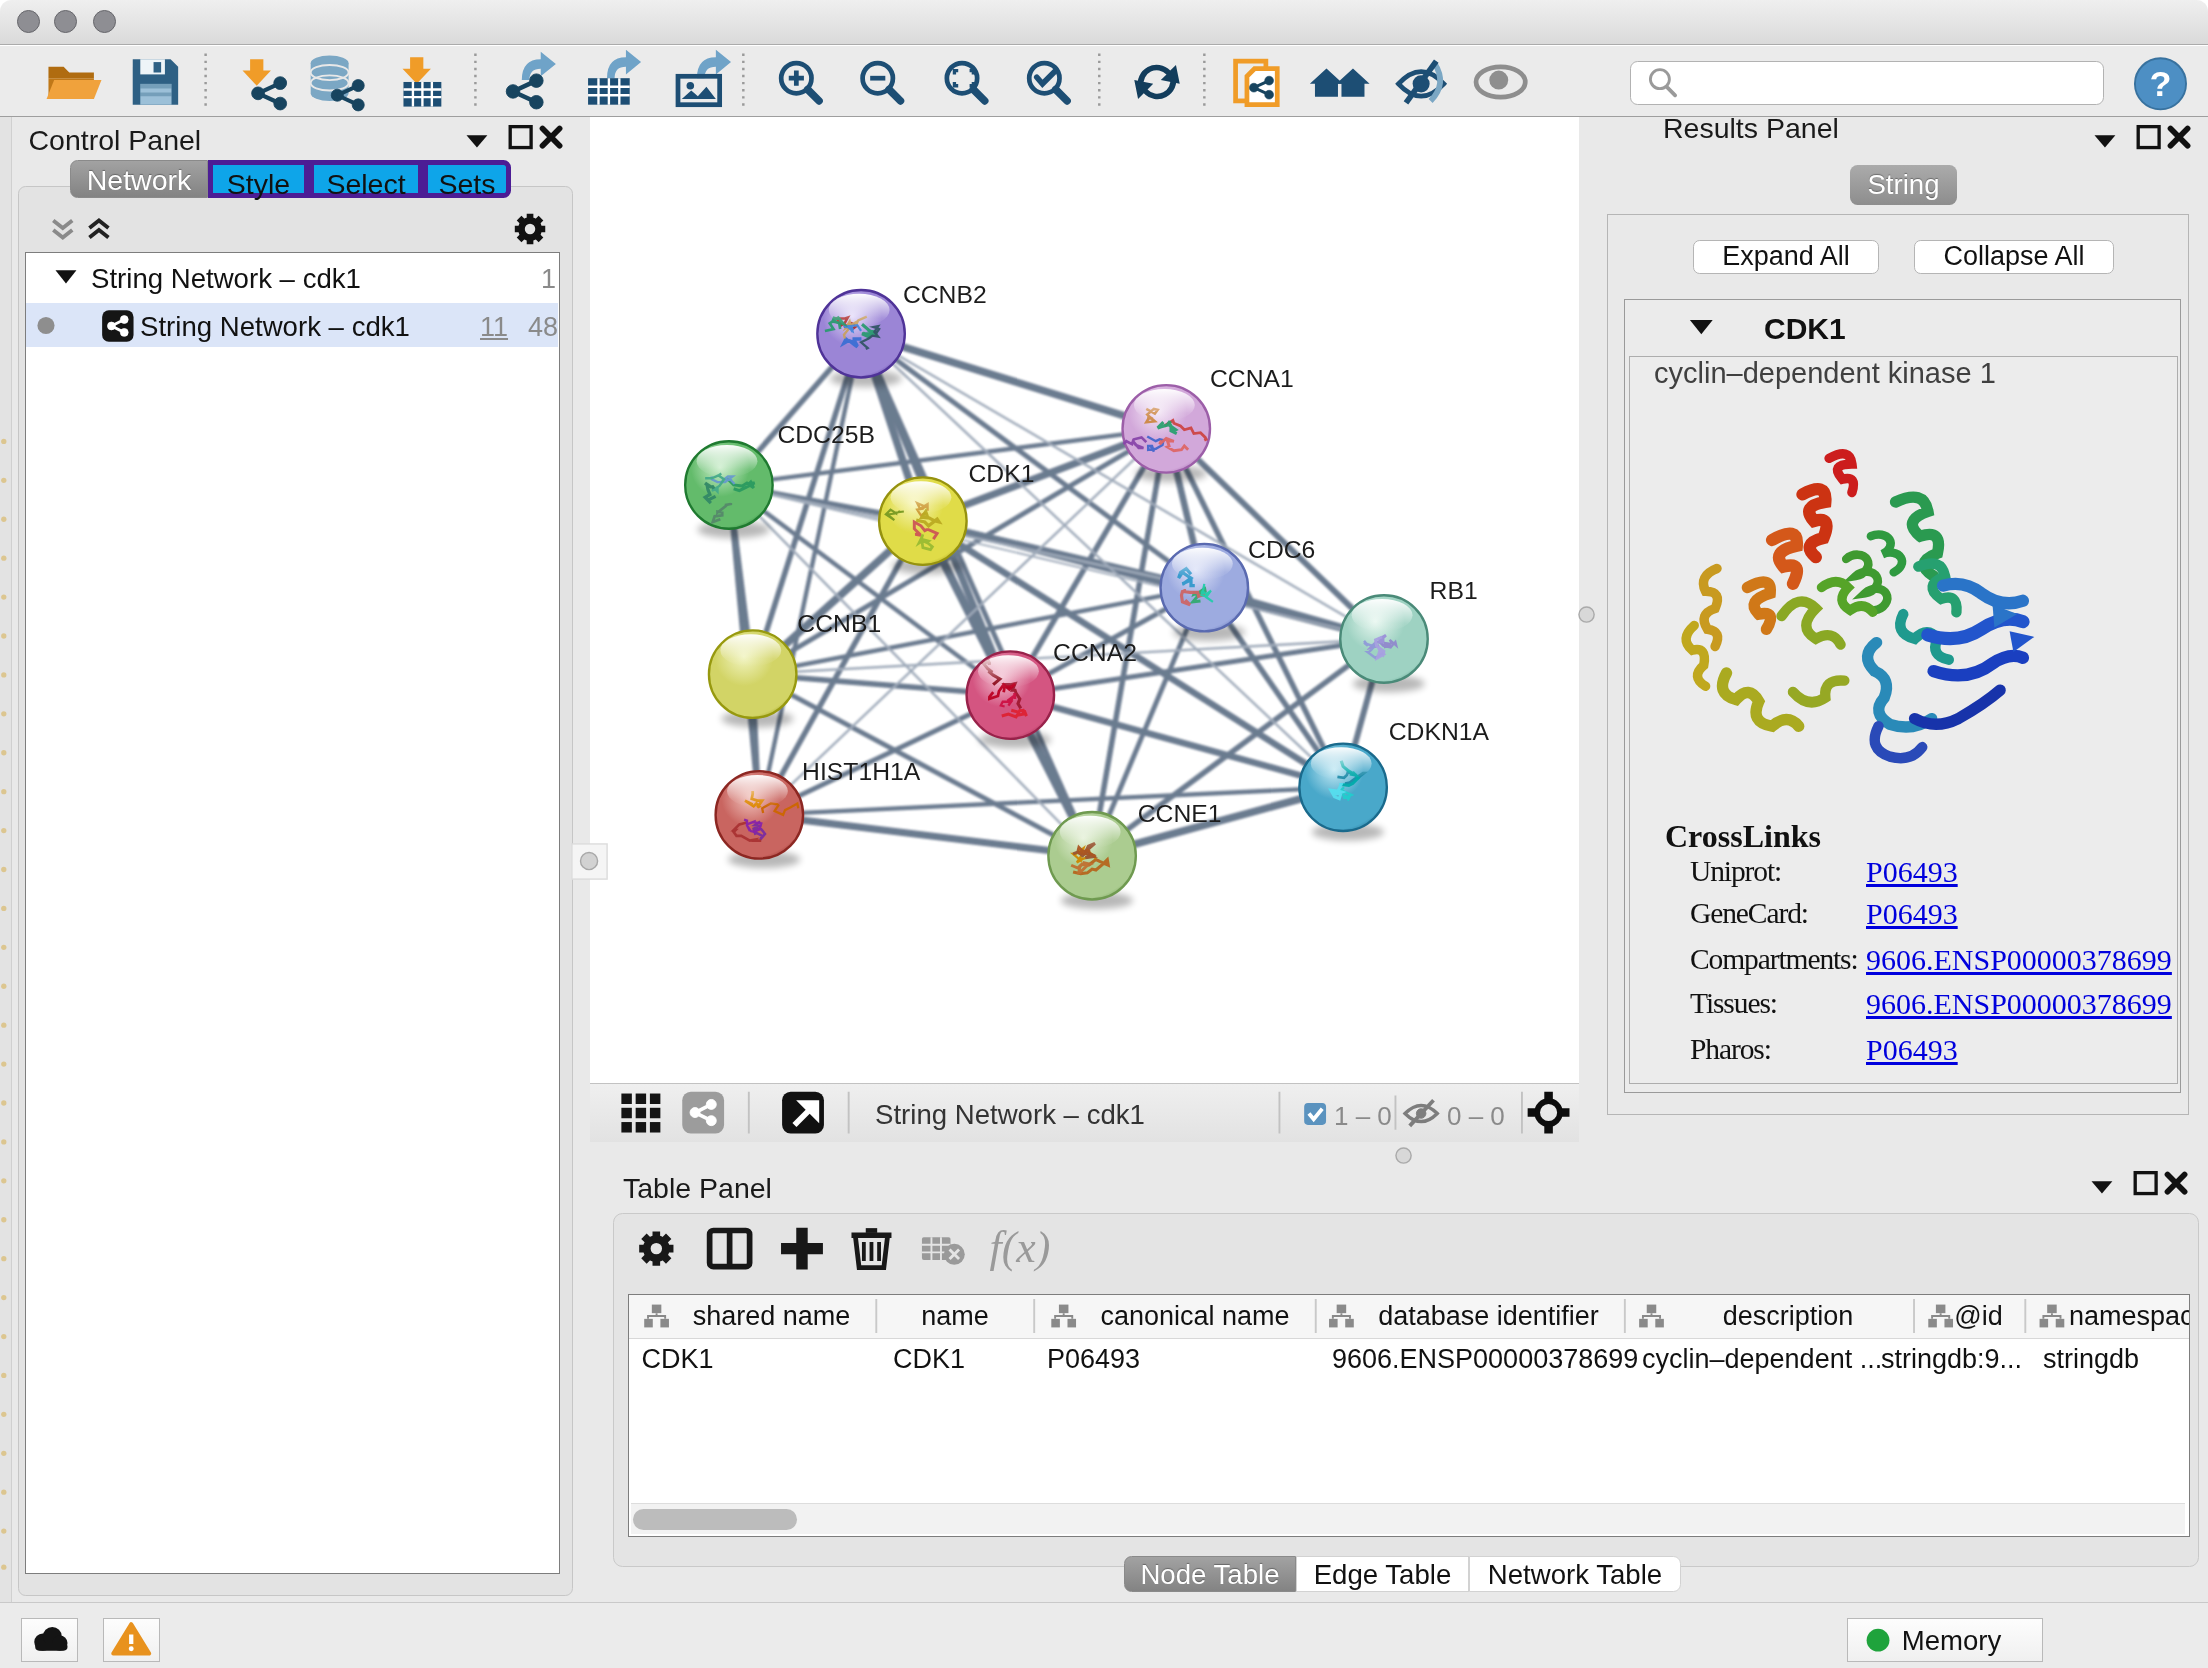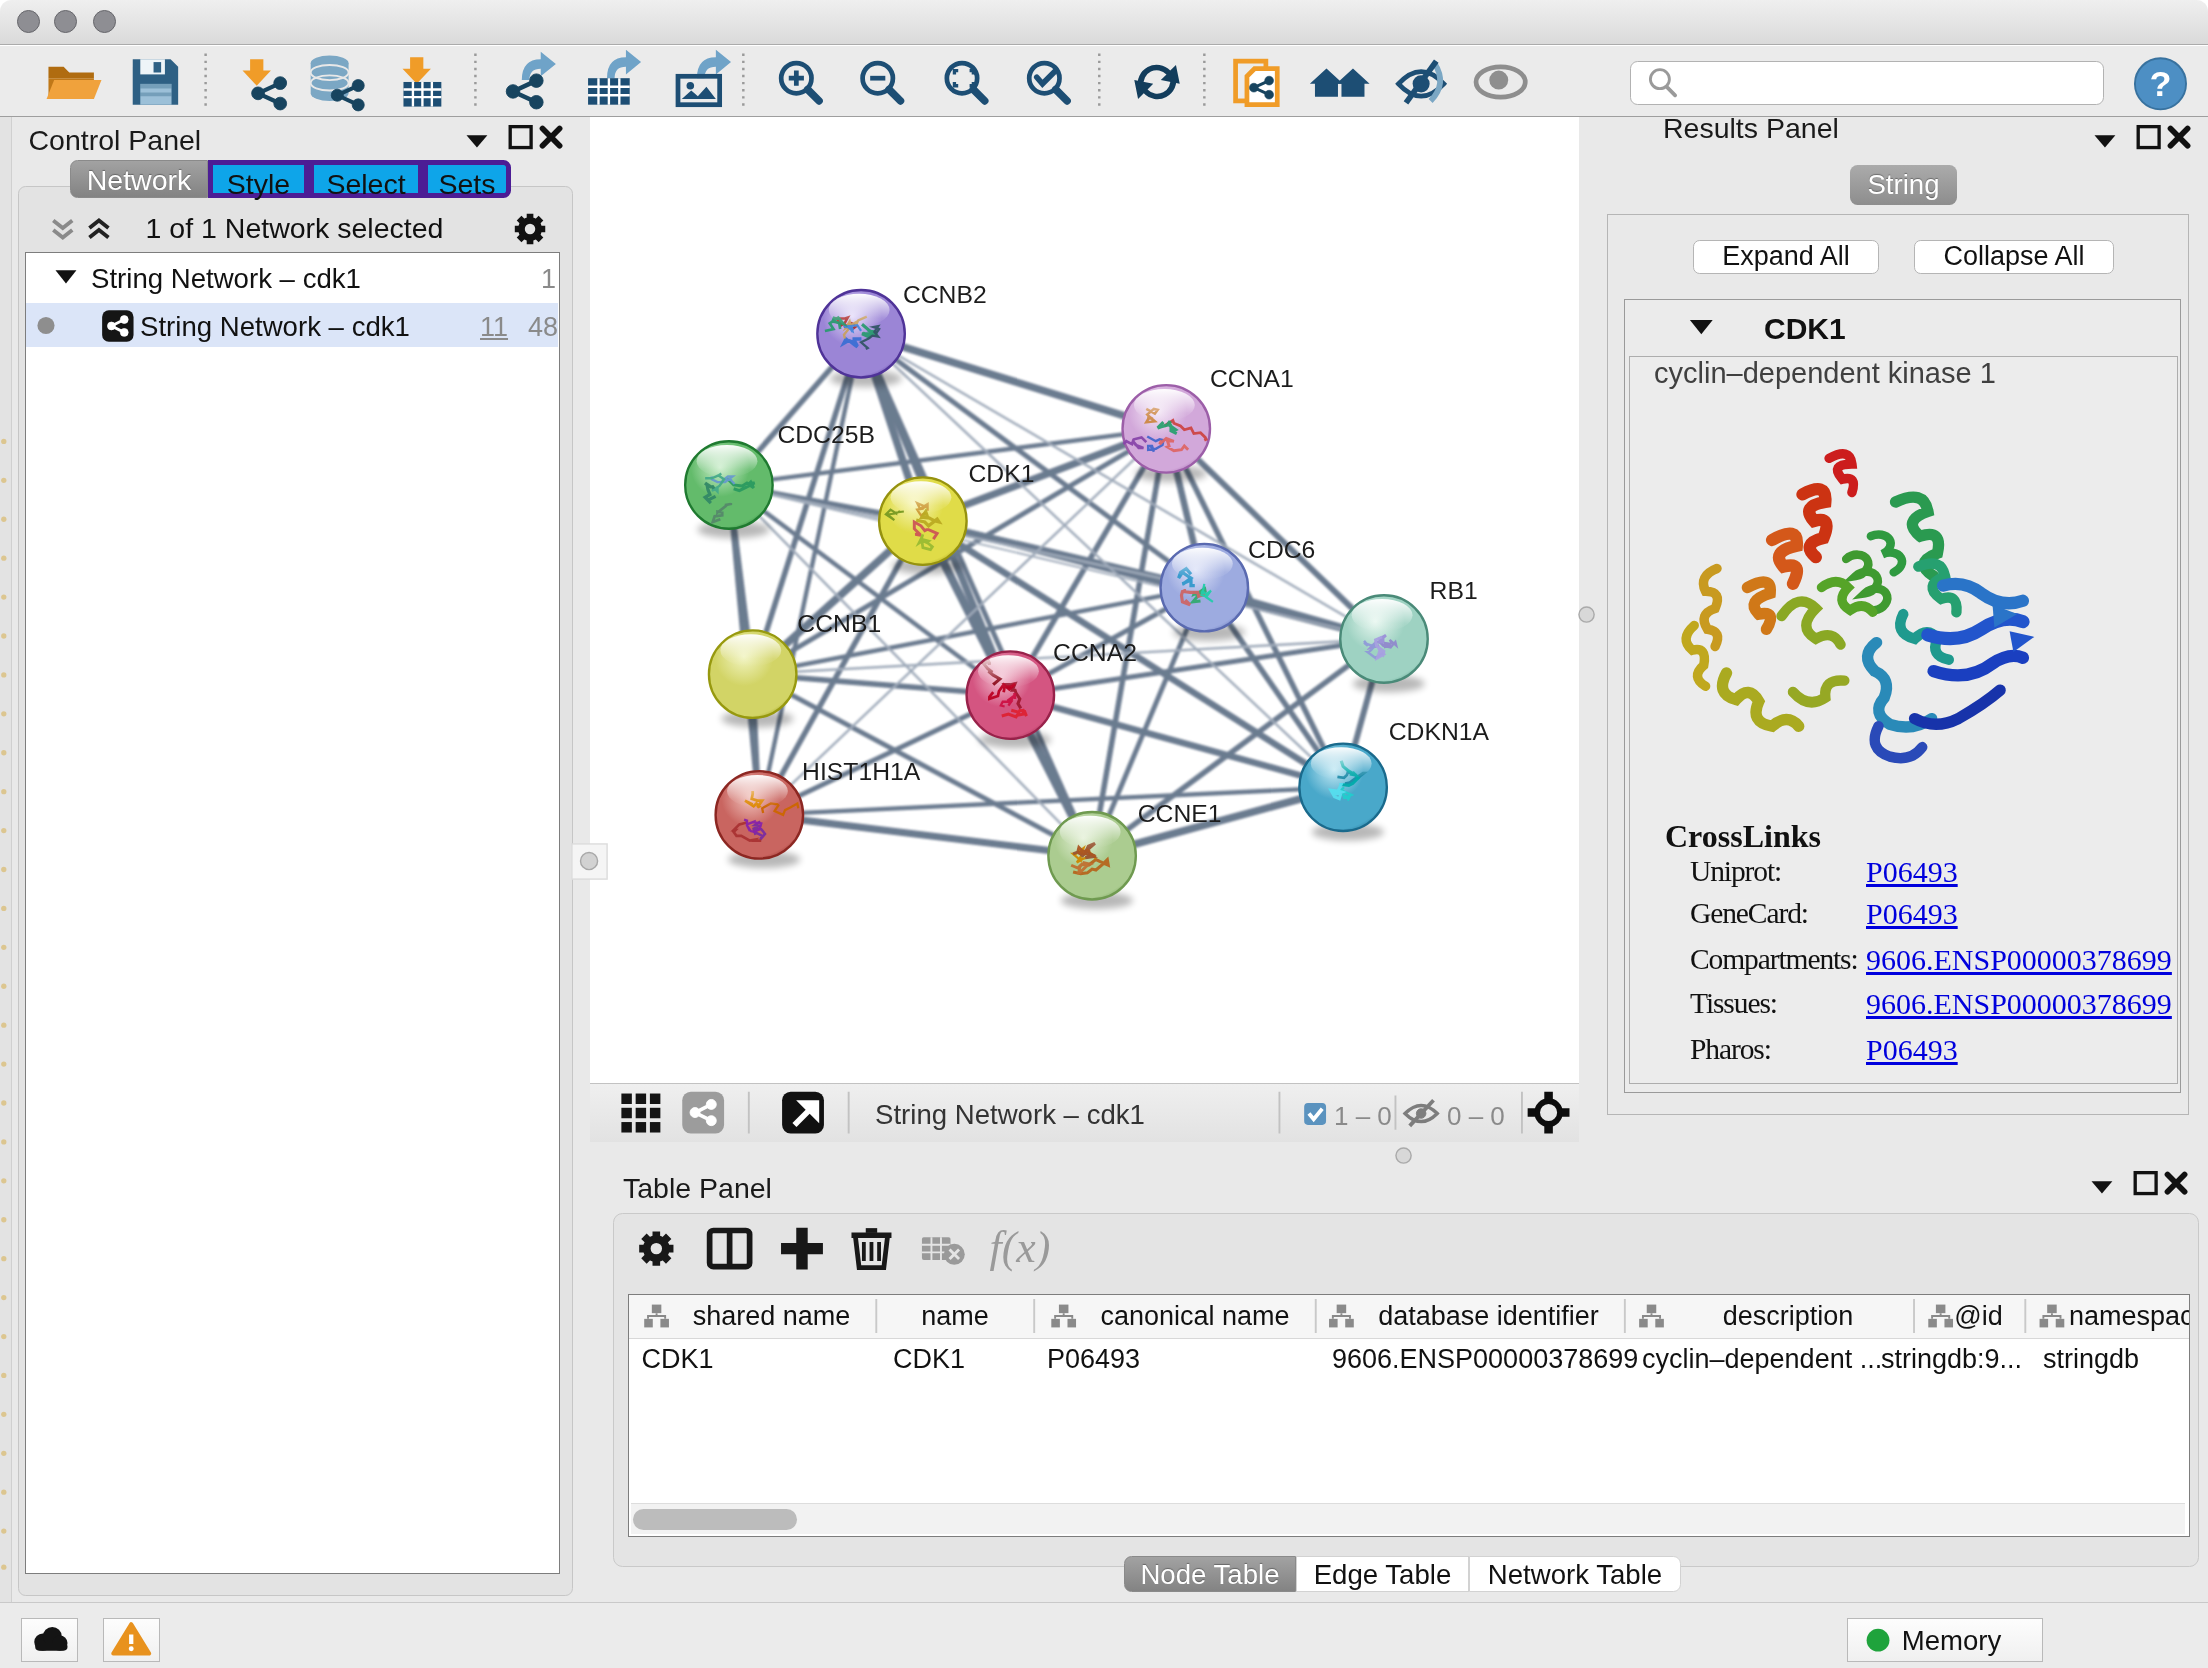--- a/index.html
+++ b/index.html
@@ -292,21 +292,20 @@
     <g stroke="#222" stroke-width="4" fill="none">
       <path d="M74 22 l10 -8 10 8 M74 32 l10 -8 10 8"></path>
     </g>
     <g transform="translate(537,23)" fill="#111">
       <circle r="9" fill="none" stroke="#111" stroke-width="7"></circle>
       <g stroke="#111" stroke-width="7">
           <path d="M0 -16 v7 M0 9 v7 M-16 0 h7 M9 0 h7 M-11.5 -11.5 l5 5 M6.5 6.5 l5 5 M11.5 -11.5 l-5 5 M-6.5 6.5 l-5 5"></path>
         </g>
     </g>
   </svg>
-  <div style="position:absolute;left:0;top:4.8px;width:551px;text-align:center;font-size:28.5px;color:#111;">1 of 1 Network selected</div>
 </div>
 <div id="cp-tree" class="abs">
   <div id="net-row2" class="abs"></div>
   <svg width="532" height="105" style="position:absolute;left:0;top:0" viewBox="0 0 559 110">
     <path d="M31 18 l22 0 -11 14 z" fill="#111"></path>
     <circle cx="21" cy="76" r="9" fill="#8e8e8e"></circle>
     <rect x="80" y="60" width="33" height="33" rx="7" fill="#151515"></rect>
     <g transform="translate(96.5,76.5) scale(0.75)" fill="#fff" stroke="#fff">
       <circle cx="-9" cy="0" r="5.5"></circle>
         <circle cx="9" cy="-9" r="5.5"></circle>

